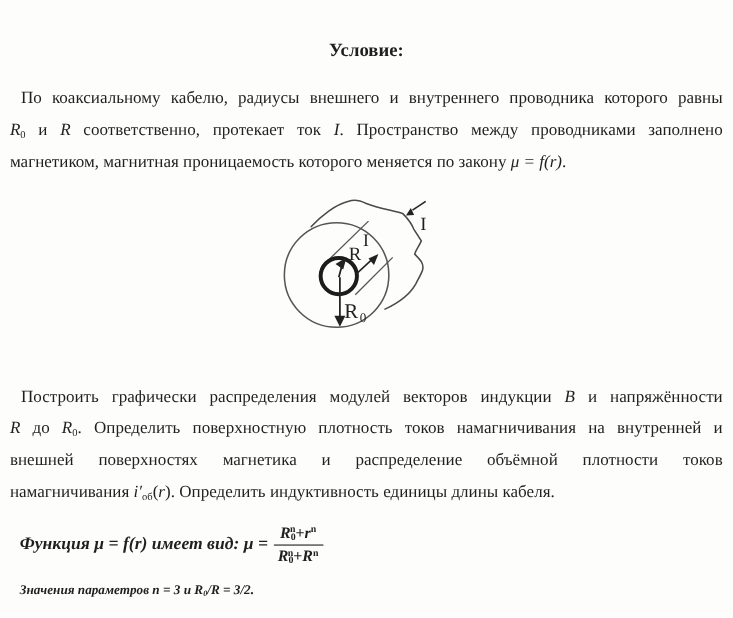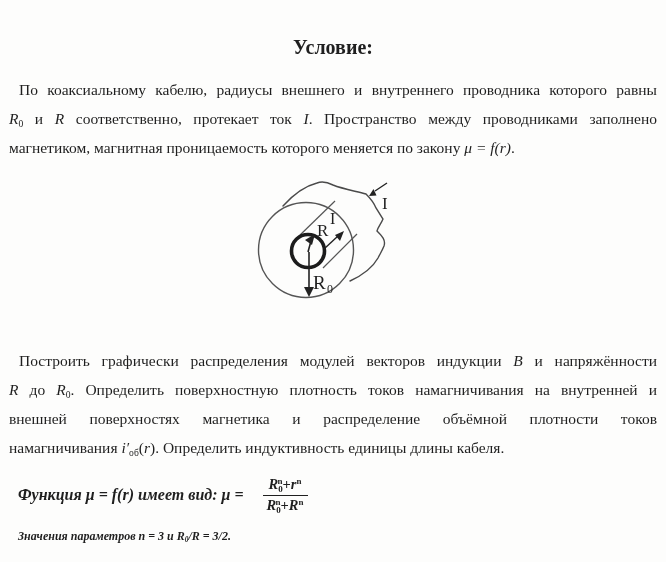--- a/index.html
+++ b/index.html
@@ -13,41 +13,41 @@
   }
   .i{font-style:italic;}
   .b{font-weight:bold;}
   .bi{font-weight:bold;font-style:italic;}
   .sub{font-size:.62em;vertical-align:-.28em;}
   .bi.sub{font-size:.62em;vertical-align:-.28em;}
   .sup{font-size:.62em;vertical-align:.52em;}
   .sups{font-size:.62em;vertical-align:.52em;margin-left:-.58em;}
   .title{
     position:absolute;top:36px;left:0;width:666px;
-    text-align:center;font-weight:bold;font-size:20px;
+    text-align:center;font-weight:bold;font-size:17px;
   }
   .para{
     position:absolute;left:9px;width:648px;
     font-size:15.5px;line-height:29px;
   }
   .p1{top:75px;}
   .p2{top:331px;margin-top:15px;}
   .pline{
     text-align:justify;
     text-align-last:justify;
     height:29px;white-space:nowrap;
   }
   .pline.last{text-align-last:auto;white-space:normal;}
   .pline.first{padding-left:10px;}
   .figure{
     position:absolute;left:250px;top:172px;width:150px;height:132px;
   }
   .formula{
     position:absolute;left:18px;top:476px;
-    display:flex;align-items:center;gap:19px;
+    display:flex;align-items:center;gap:5px;
     font-size:16px;
   }
   .frac{
     display:inline-block;text-align:center;
     font-size:14.5px;font-weight:bold;line-height:1.15;
     vertical-align:middle;
   }
   .frac .num{display:block;border-bottom:1.5px solid #1f1f1f;padding:0 4px 1px 4px;}
   .frac .den{display:block;padding:1px 4px 0 4px;}
   .params{

